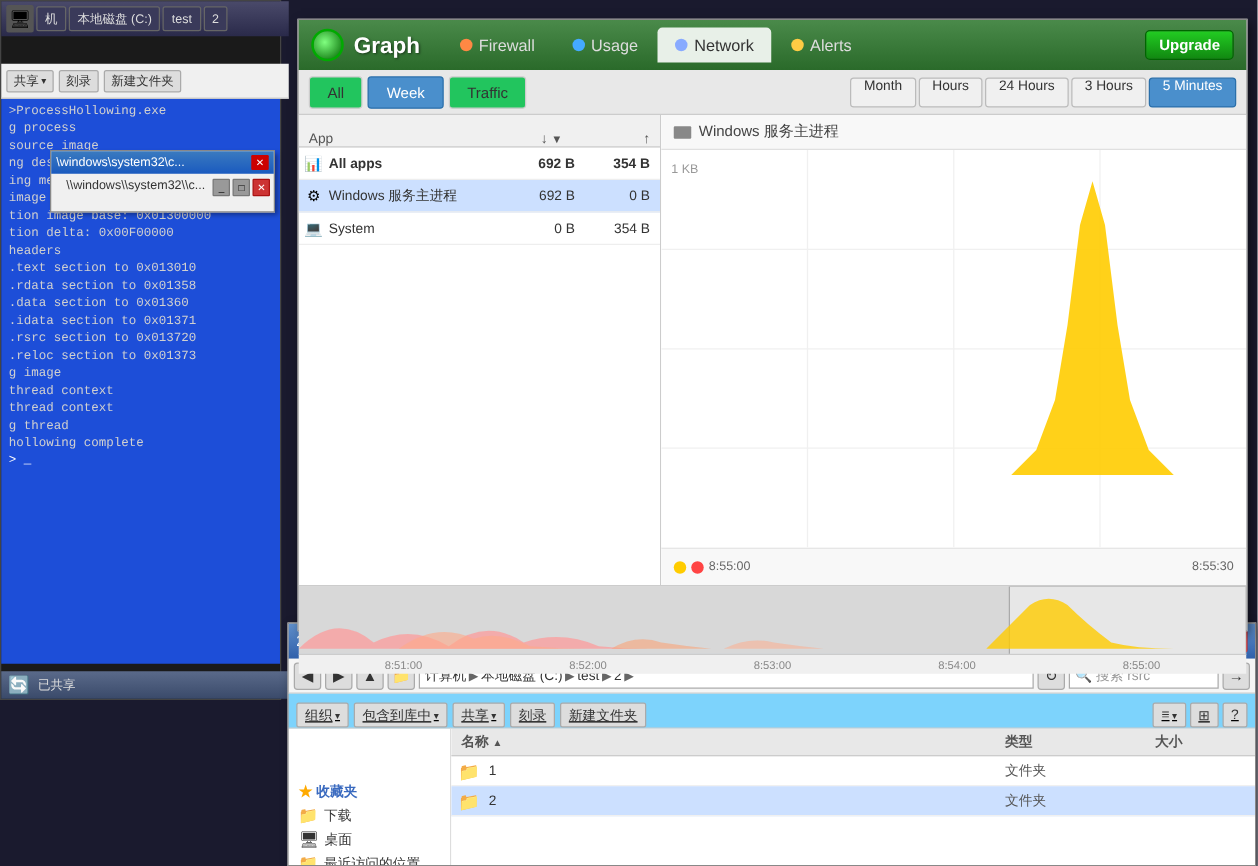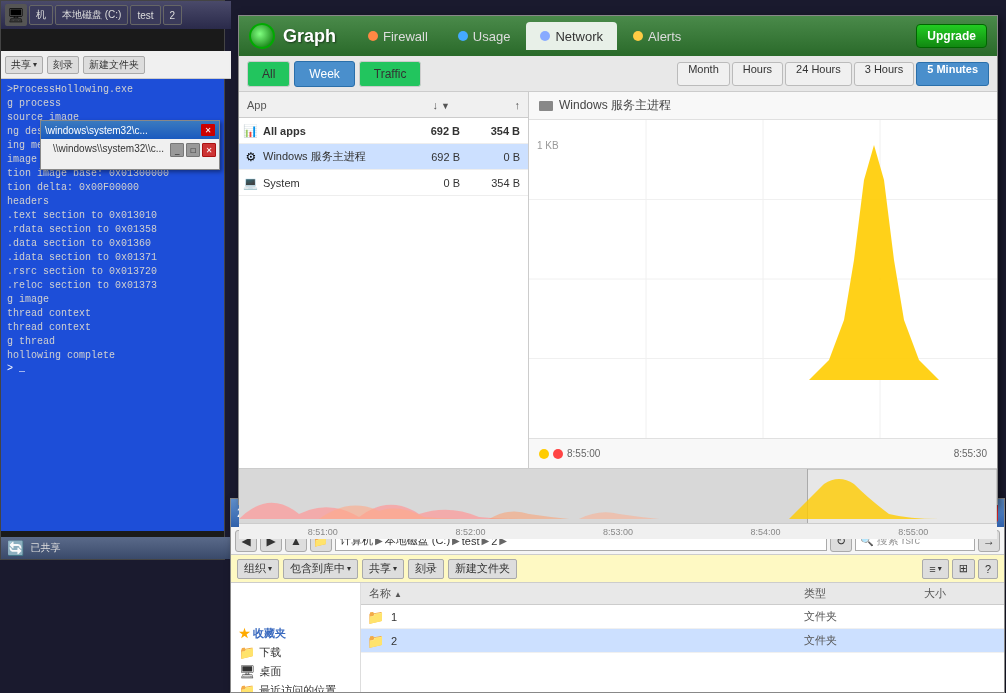--- a/index.html
+++ b/index.html
@@ -270,39 +270,38 @@
       background: #f0f0f0;
       border-radius: 3px;
       cursor: pointer;
       font-size: 11px;
       color: #333;
     }
     .time-btn.active {
       background: #4a8fcc;
       color: white;
       border-color: #2a6faa;
-      font-weight: bold;
     }
 
     
     .netmon-body {
       display: flex;
       height: calc(100% - 76px - 36px);
     }
     .app-table {
       width: 290px;
       background: white;
       border-right: 1px solid #ccc;
       overflow: hidden;
     }
     .table-header {
       background: #f0f0f0;
       height: 26px;
       display: flex;
-      align-items: center;
+      align-items: flex-end;
       border-bottom: 1px solid #ccc;
       font-size: 11px;
       color: #555;
     }
     .col-app { flex: 1; padding-left: 8px; }
     .col-down { width: 70px; text-align: right; padding-right: 8px; }
     .col-up { width: 70px; text-align: right; padding-right: 8px; }
     .sort-arrow { font-size: 9px; }
     .table-row {
       height: 26px;
@@ -362,21 +361,21 @@
       background: #888;
       border-radius: 1px;
     }
     .graph-canvas {
       height: calc(100% - 28px - 30px);
       position: relative;
       background: white;
     }
     .graph-label-1kb {
       position: absolute;
-      top: 20px;
+      top: 10px;
       left: 8px;
       font-size: 10px;
       color: #999;
     }
     .graph-time-bar {
       height: 30px;
       background: #f8f8f8;
       border-top: 1px solid #e0e0e0;
       display: flex;
       align-items: center;
@@ -501,27 +500,28 @@
       border: 1px solid #aaa;
       height: 20px;
       padding: 0 4px;
       font-size: 11px;
       color: #999;
       display: flex;
       align-items: center;
       gap: 3px;
     }
     .explorer-toolbar2 {
-      background: #fef9c3;
+      background: #7dd3fc;
       height: 28px;
       display: flex;
-      align-items: center;
+      align-items: flex-end;
       padding: 0 6px;
       gap: 4px;
       border-bottom: 1px solid #ccc;
+      text-decoration: underline;
     }
     .exp-btn {
       height: 20px;
       padding: 0 6px;
       background: #ddd;
       border: 1px solid #aaa;
       border-radius: 2px;
       font-size: 11px;
       color: #333;
       cursor: pointer;
@@ -568,20 +568,21 @@
       overflow: hidden;
     }
     .files-header {
       background: #e8e8e8;
       height: 22px;
       display: flex;
       align-items: center;
       border-bottom: 1px solid #ccc;
       font-size: 11px;
       color: #555;
+      font-weight: bold;
     }
     .fh-name { flex: 1; padding-left: 8px; }
     .fh-sort { font-size: 8px; }
     .fh-type { width: 120px; }
     .fh-size { width: 80px; }
     .file-row {
       height: 24px;
       display: flex;
       align-items: center;
       border-bottom: 1px solid #f0f0f0;

